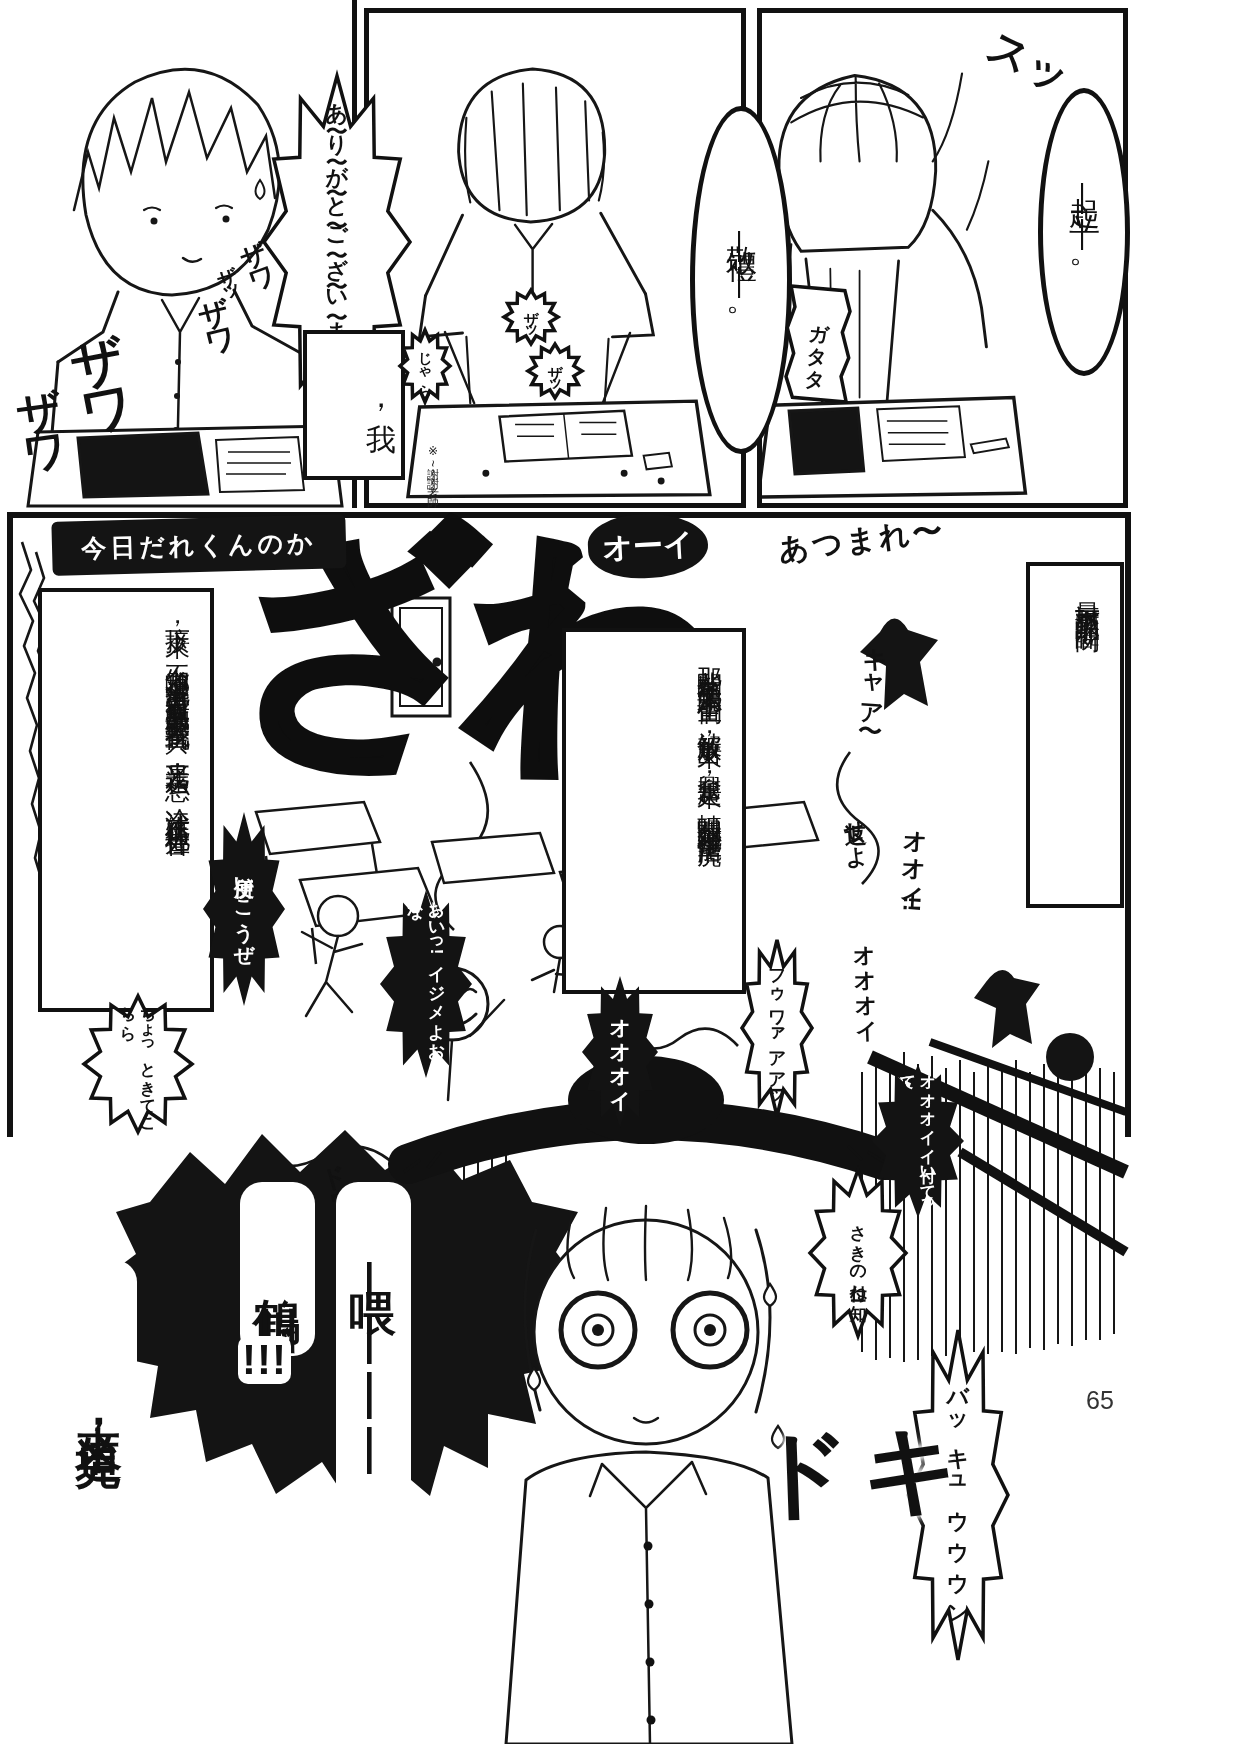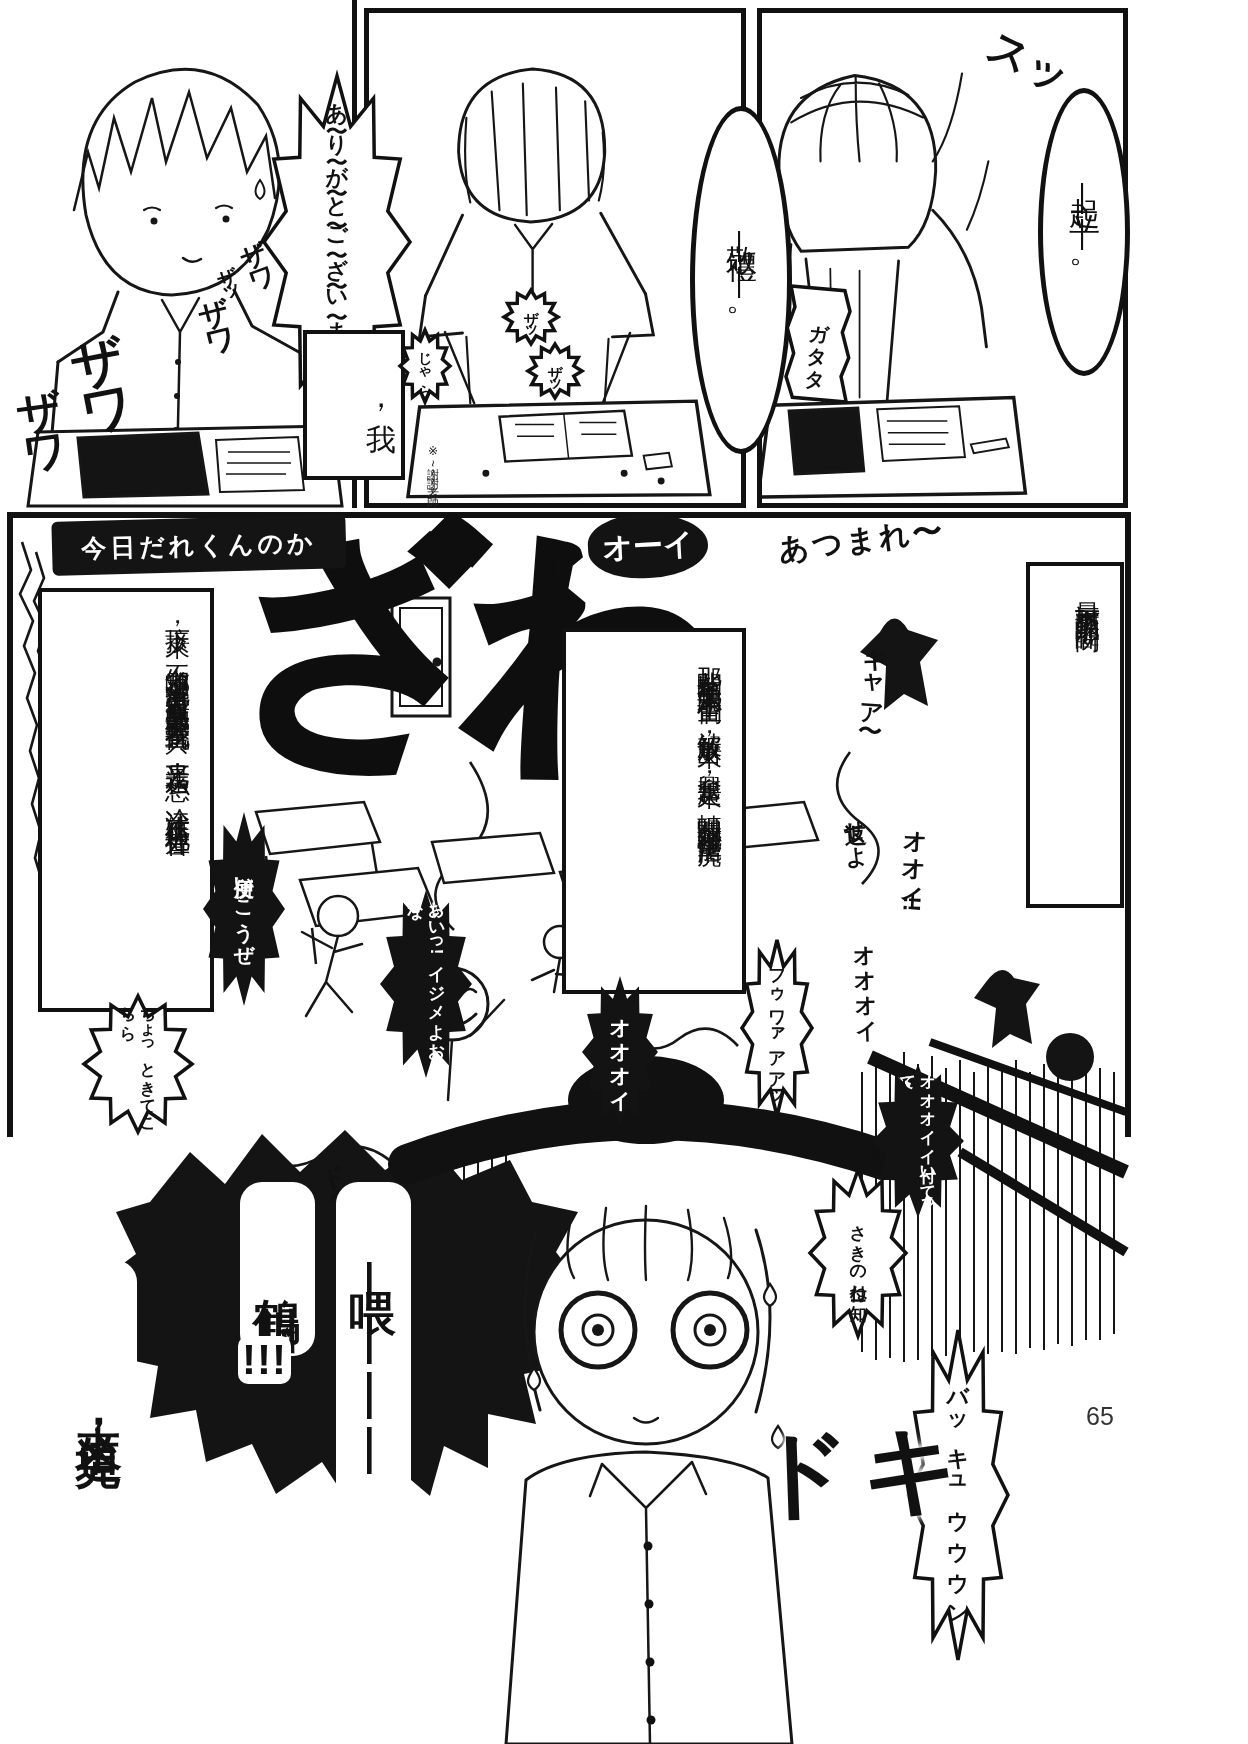--- a/index.html
+++ b/index.html
@@ -37,21 +37,21 @@
             -webkit-text-stroke:10px #0e0e0e;z-index:2;}
   .blob-label{position:absolute;background:#131313;color:#fff;display:flex;align-items:center;
               justify-content:center;font-weight:700;z-index:3;border-radius:45% 55% 50% 48%;}
   .hand{font-weight:700;}
   .callout{position:absolute;z-index:8;background:#fff;writing-mode:vertical-rl;font-weight:700;
            font-size:47px;letter-spacing:8px;padding:12px 6px;border-radius:22px;text-align:center;}
   .bang{position:absolute;z-index:8;background:#fff;font-weight:900;font-size:42px;
         letter-spacing:1px;padding:0 4px;border-radius:10px;}
   .doki{position:absolute;z-index:7;font-size:96px;font-weight:900;letter-spacing:10px;
         text-shadow:0 0 5px #fff,0 0 9px #fff,0 0 14px #fff;}
-  .pageno{position:absolute;z-index:9;font-size:25px;color:#333;margin-top:16px;}
+  .pageno{position:absolute;z-index:9;font-size:25px;color:#333;}
 </style>
 </head>
 <body>
 
 <div class="page">
 
   <div id="panel1" class="panel">
     <svg viewBox="0 0 352 508">
       <g stroke="#161616" fill="none" stroke-width="3" stroke-linecap="round">
         <path d="M86,215 Q70,120 135,82 Q205,48 258,105 Q295,160 268,230 Q238,292 172,295 Q104,293 86,215 Z" fill="#fff"></path>

